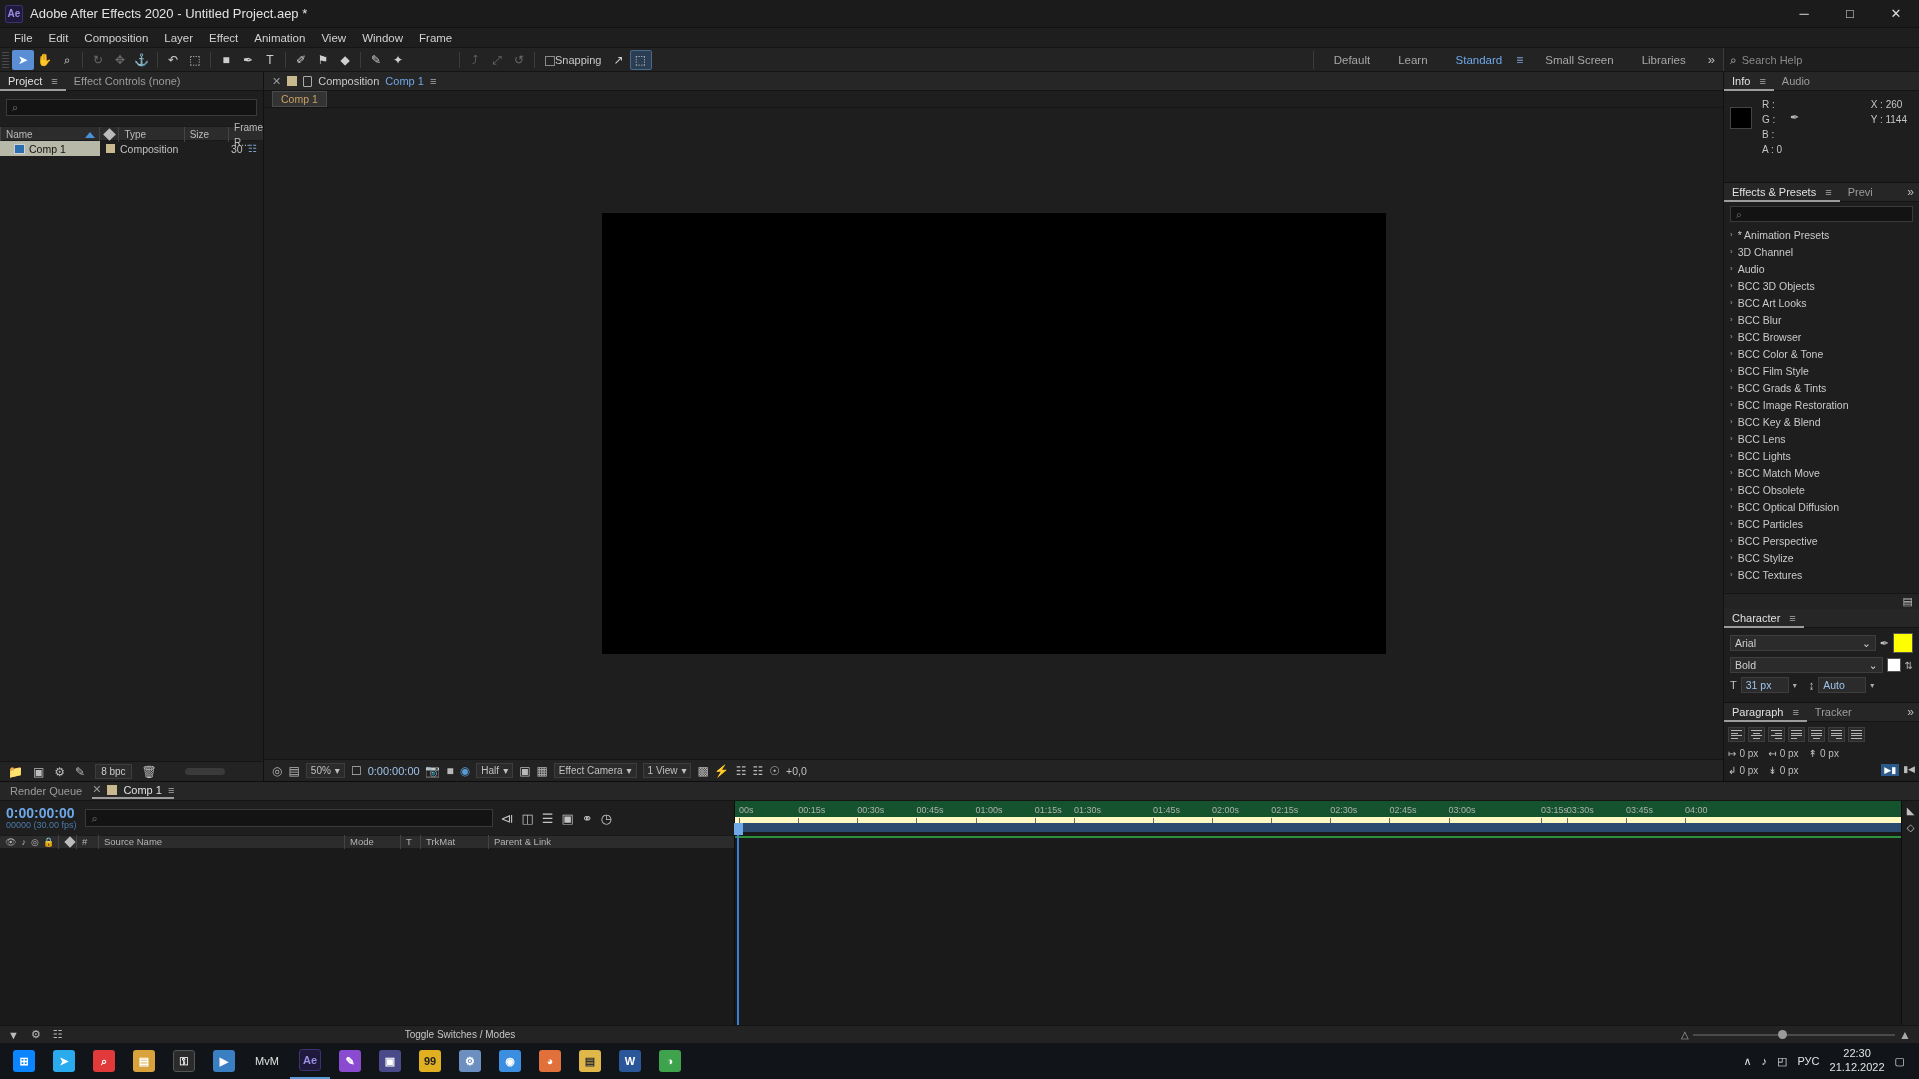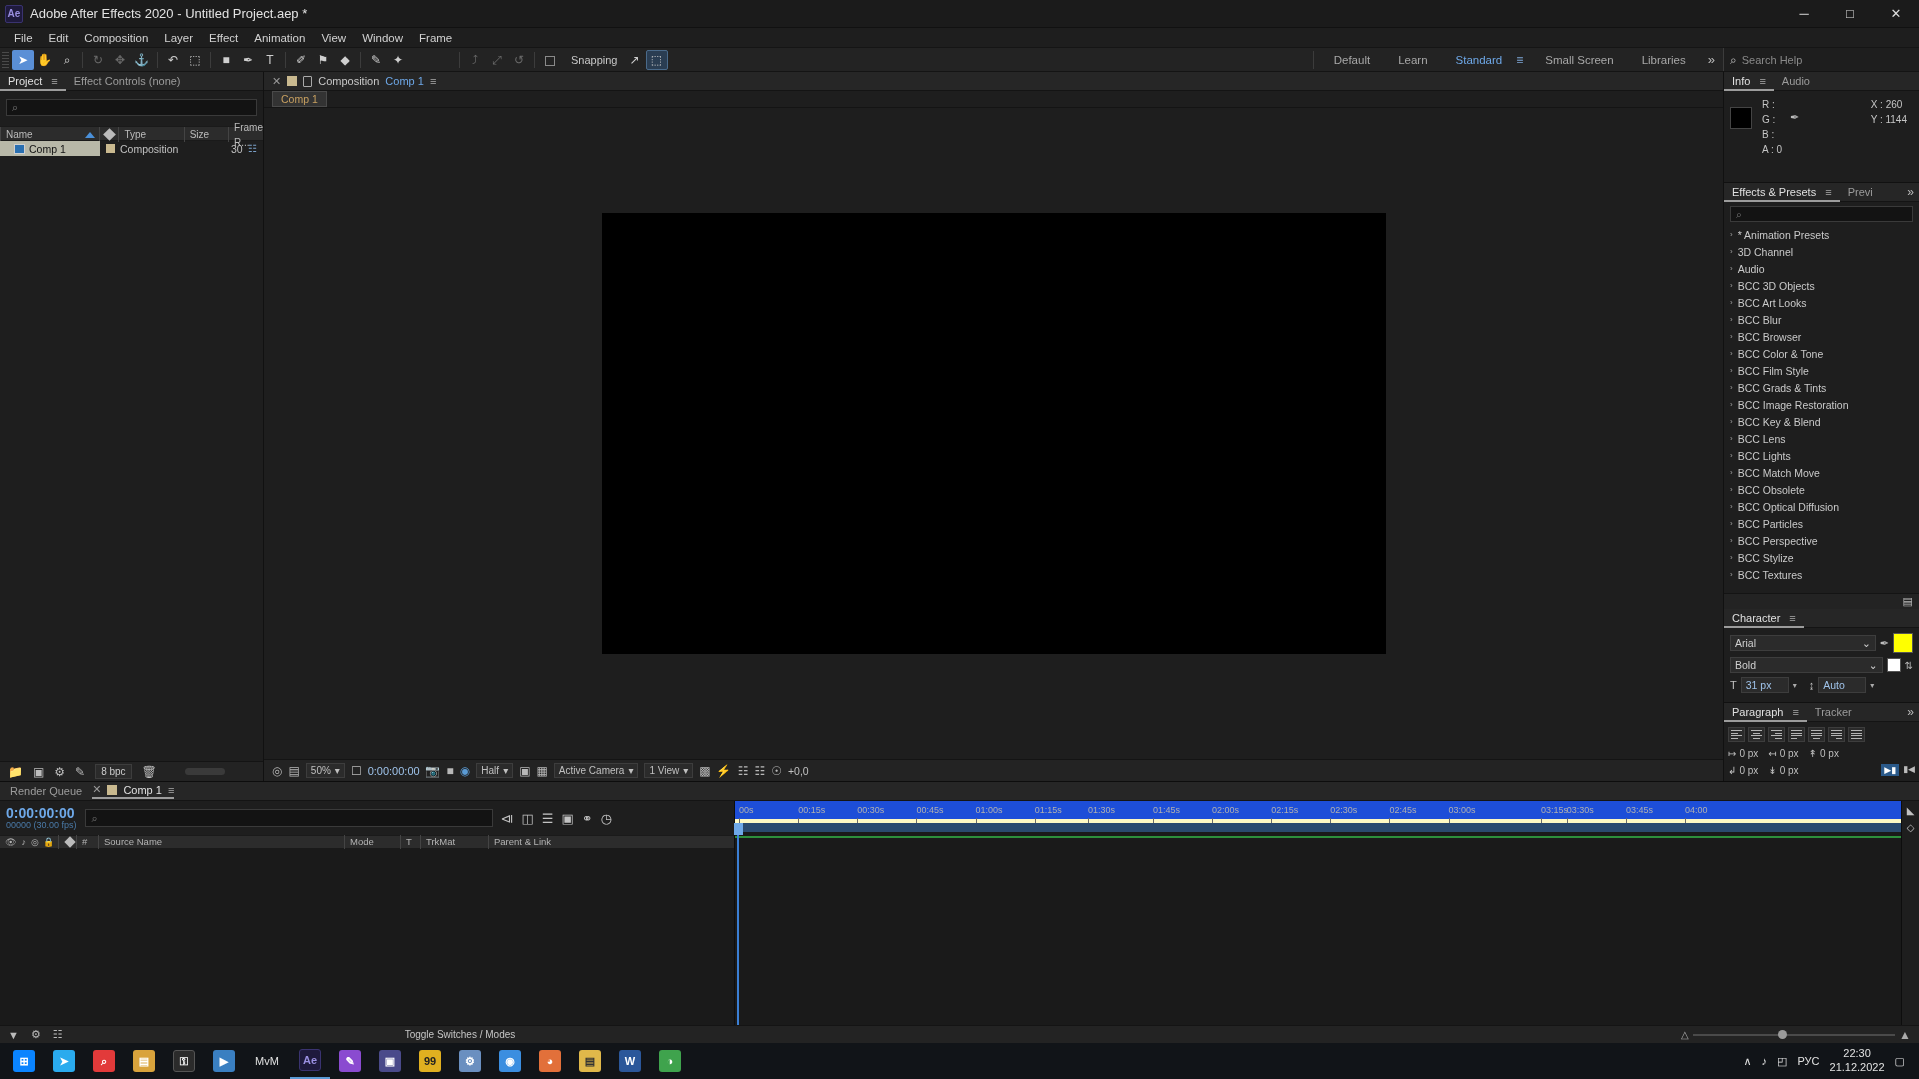--- a/index.html
+++ b/index.html
@@ -26,21 +26,21 @@
   
   .toolbar { height:24px; background:#232323; display:flex; align-items:center;
     border-bottom:1px solid #141414; flex:0 0 24px; padding-left:2px; }
   .grip { width:7px; height:16px; margin-right:3px;
     background:repeating-linear-gradient(to bottom,#4a4a4a 0 1px,transparent 1px 3px); }
   .tool { width:22px; height:20px; display:flex; align-items:center;
     justify-content:center; color:#cfcfcf; font-size:12px; position:relative; }
   .tool.sel { background:#5a8fd6; color:#fff; border-radius:2px; }
   .tool.dim { color:#6a6a6a; }
   .tsep { width:1px; height:16px; background:#3c3c3c; margin:0 4px; }
-  .snap-box { display:flex; align-items:flex-end; gap:16px; margin-left:6px; font-size:11px; }
+  .snap-box { display:flex; align-items:flex-end; gap:0; margin-left:6px; font-size:11px; }
   .chk { width:10px; height:10px; border:1px solid #8a8a8a; }
   .tool.act { background:#2a3d52; border:1px solid #4a6a8a; border-radius:2px; }
   .ws-area { margin-left:auto; display:flex; align-items:center; height:100%; }
   .ws-sep { width:1px; height:18px; background:#3c3c3c; margin:0 6px; }
   .ws { font-size:11.5px; color:#a8a8a8; padding:0 14px; }
   .ws.active { color:#6ea8e8; }
   .ws-menu { color:#7fa8d8; font-size:12px; padding-right:8px; }
   .chev { font-size:13px; color:#bbb; padding:0 8px; }
 
   
@@ -148,22 +148,22 @@
   .tl-search { flex:1; height:18px; max-width:408px; background:#131313;
     border:1px solid #3a3a3a; display:flex; align-items:center; padding-left:6px;
     font-size:11px; color:#777; }
   .tl-ic { font-size:13px; color:#c3c3c3; }
   .tl-cols { height:14px; background:#2c2c2c; display:flex; align-items:center;
     font-size:9.5px; color:#b4b4b4; border-top:1px solid #1a1a1a; border-bottom:1px solid #1a1a1a; }
   .tl-cols .c { border-left:1px solid #444; padding-left:5px; height:14px;
     line-height:14px; display:flex; align-items:center; }
   .tl-layers { flex:1; background:#1a1a1a; }
   .tl-right { flex:1; display:flex; flex-direction:column; min-width:0; position:relative; }
-  .ruler { height:22px; background:#1d4ed8; position:relative;
-    border-bottom:4px solid #fef9c3; }
+  .ruler { height:22px; background:#14532d; position:relative;
+    border-bottom:6px solid #fef9c3; }
   .tick { position:absolute; top:4px; font-size:9px; color:#b0b0b0; }
   .tick i { position:absolute; left:0; top:13px; width:1px; height:6px; background:#6a6a6a; }
   .tl-grid { flex:1; background:#1a1a1a; position:relative; border-right:1px solid #2a2a2a;}
   .playhead { position:absolute; top:0; bottom:0; width:2px; background:#3b7fd4; }
   .playhead-top { position:absolute; top:0; width:9px; height:12px; background:#6ea8e8; }
   .green-line { position:absolute; left:0; right:0; top:13px; height:2px; background:#2d8f3c; }
   .blue-bar { position:absolute; left:0; right:0; top:0; height:9px; background:#2a4a6f; }
   .tl-rail { position:absolute; right:0; top:0; bottom:0; width:18px; background:#1e1e1e;
     border-left:1px solid #0d0d0d; display:flex; flex-direction:column; align-items:center; gap:6px; padding-top:4px;}
   .tl-foot { height:18px; background:#232323; display:flex; align-items:center;
@@ -352,21 +352,21 @@
       <span class="vb-ico">📷</span>
       <span class="vb-ico">■</span>
       <span class="vb-ico" style="color:#5b9bd5">◉</span>
       <div class="sel-box">
         <span>Half</span>
         <span>▾</span>
       </div>
       <span class="vb-ico">▣</span>
       <span class="vb-ico">▦</span>
       <div class="sel-box">
-        <span>Active Camera</span>
+        <span>Effect Camera</span>
         <span>▾</span>
       </div>
       <div class="sel-box">
         <span>1 View</span>
         <span>▾</span>
       </div>
       <span class="vb-ico">▩</span>
       <span class="vb-ico">⚡</span>
       <span class="vb-ico">☷</span>
       <span class="vb-ico">☷</span>
@@ -691,21 +691,21 @@
     </div>
 
     <div class="tl-right">
       <div class="ruler" id="ruler">
           <div class="tick" style="left: 4px;">00s<i></i></div>
           <div class="tick" style="left: 63.125px;">00:15s<i></i></div>
           <div class="tick" style="left: 122.25px;">00:30s<i></i></div>
           <div class="tick" style="left: 181.375px;">00:45s<i></i></div>
           <div class="tick" style="left: 240.5px;">01:00s<i></i></div>
           <div class="tick" style="left: 299.625px;">01:15s<i></i></div>
-          <div class="tick" style="left: 353px;">01:30s<i></i></div>
+          <div class="tick" style="left: 339px;">01:30s<i></i></div>
           <div class="tick" style="left: 417.875px;">01:45s<i></i></div>
           <div class="tick" style="left: 477px;">02:00s<i></i></div>
           <div class="tick" style="left: 536.125px;">02:15s<i></i></div>
           <div class="tick" style="left: 595.25px;">02:30s<i></i></div>
           <div class="tick" style="left: 654.375px;">02:45s<i></i></div>
           <div class="tick" style="left: 713.5px;">03:00s<i></i></div>
           <div class="tick" style="left: 806px;">03:15s<i></i></div>
           <div class="tick" style="left: 831.75px;">03:30s<i></i></div>
           <div class="tick" style="left: 890.875px;">03:45s<i></i></div>
           <div class="tick" style="left: 950px;">04:00<i></i></div>

